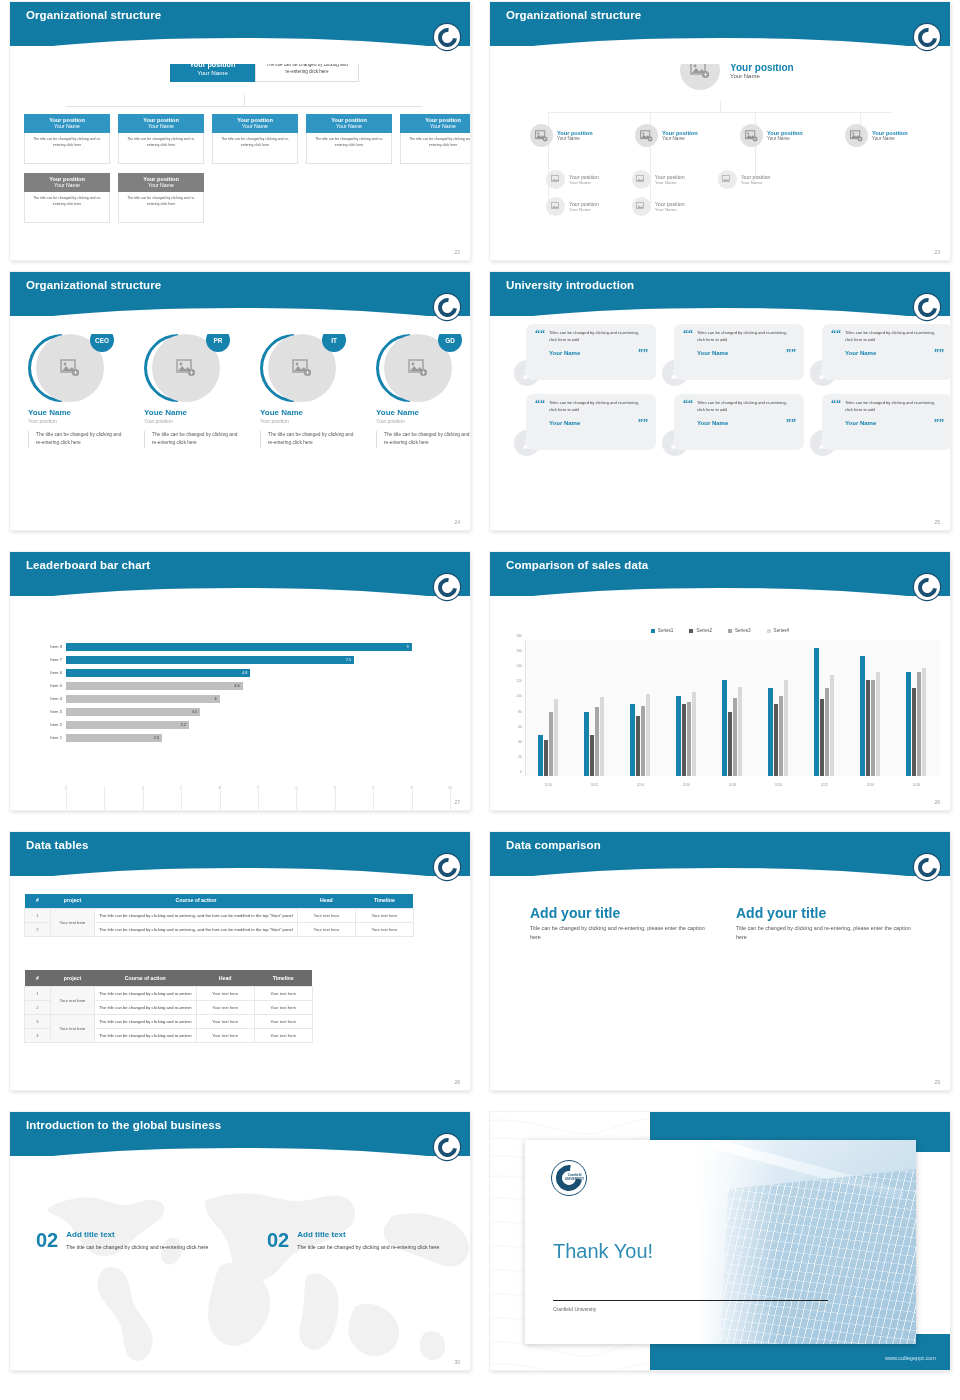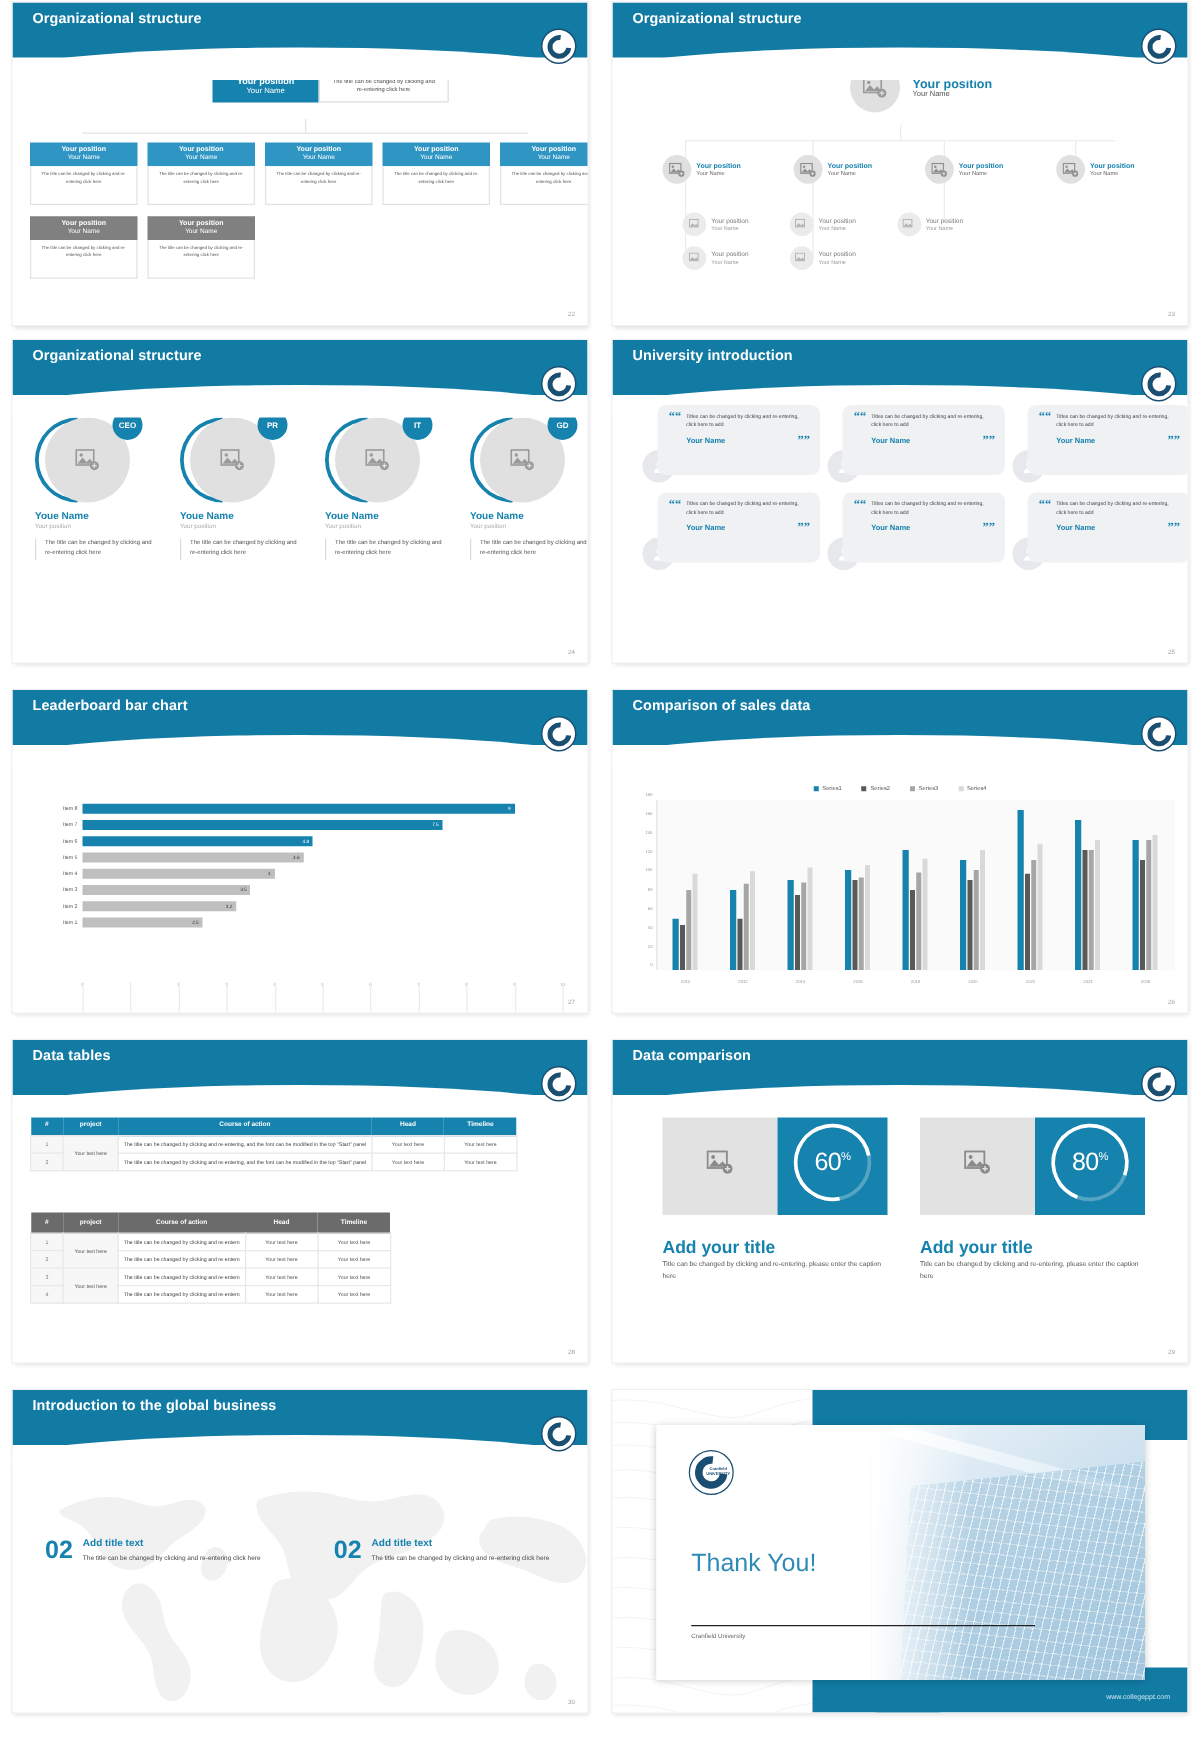--- a/index.html
+++ b/index.html
@@ -966,55 +966,25 @@
   <div class="cell">
     <div class="slide">
       <div class="hdr"></div>
       <div class="hdr-title">Data comparison</div>
       <div class="logo-badge">
           <div class="c"></div>
         </div>
 
       <div class="dc-wrap">
         <div class="dc-item">
-          <div class="dc-media">
-            <div class="dc-img">
-              <svg width="22" height="20" viewBox="0 0 20 18">
-                  <rect x="1" y="1" width="14" height="12" fill="none" stroke="#8a8a8a" stroke-width="1.3"></rect>
-                  <circle cx="5" cy="5" r="1.4" fill="#8a8a8a"></circle>
-                  <path d="M2 12l4-5 3.2 3.6L12 8l3 4z" fill="#8a8a8a"></path>
-                  <circle cx="15.5" cy="13.5" r="3.6" fill="#8a8a8a"></circle>
-                  <path d="M15.5 11.6v3.8M13.6 13.5h3.8" stroke="#e2e2e2" stroke-width="1.1"></path>
-                </svg>
-            </div>
-            <div class="dc-pct">
-              <div class="dc-ring"></div>
-              <div class="dc-num"><span>60</span><sup>%</sup></div>
-            </div>
-          </div>
           <div class="dc-title">Add your title</div>
           <div class="dc-desc">Title can be changed by clicking and re-entering, please enter the caption here</div>
         </div>
 
         <div class="dc-item">
-          <div class="dc-media">
-            <div class="dc-img">
-              <svg width="22" height="20" viewBox="0 0 20 18">
-                  <rect x="1" y="1" width="14" height="12" fill="none" stroke="#8a8a8a" stroke-width="1.3"></rect>
-                  <circle cx="5" cy="5" r="1.4" fill="#8a8a8a"></circle>
-                  <path d="M2 12l4-5 3.2 3.6L12 8l3 4z" fill="#8a8a8a"></path>
-                  <circle cx="15.5" cy="13.5" r="3.6" fill="#8a8a8a"></circle>
-                  <path d="M15.5 11.6v3.8M13.6 13.5h3.8" stroke="#e2e2e2" stroke-width="1.1"></path>
-                </svg>
-            </div>
-            <div class="dc-pct">
-              <div class="dc-ring" style="border-right-color:rgba(255,255,255,.28);transform:rotate(65deg);"></div>
-              <div class="dc-num"><span>80</span><sup>%</sup></div>
-            </div>
-          </div>
           <div class="dc-title">Add your title</div>
           <div class="dc-desc">Title can be changed by clicking and re-entering, please enter the caption here</div>
         </div>
       </div>
 
       <div class="slide-num">29</div>
     </div>
   </div>
 
   <div class="cell">

